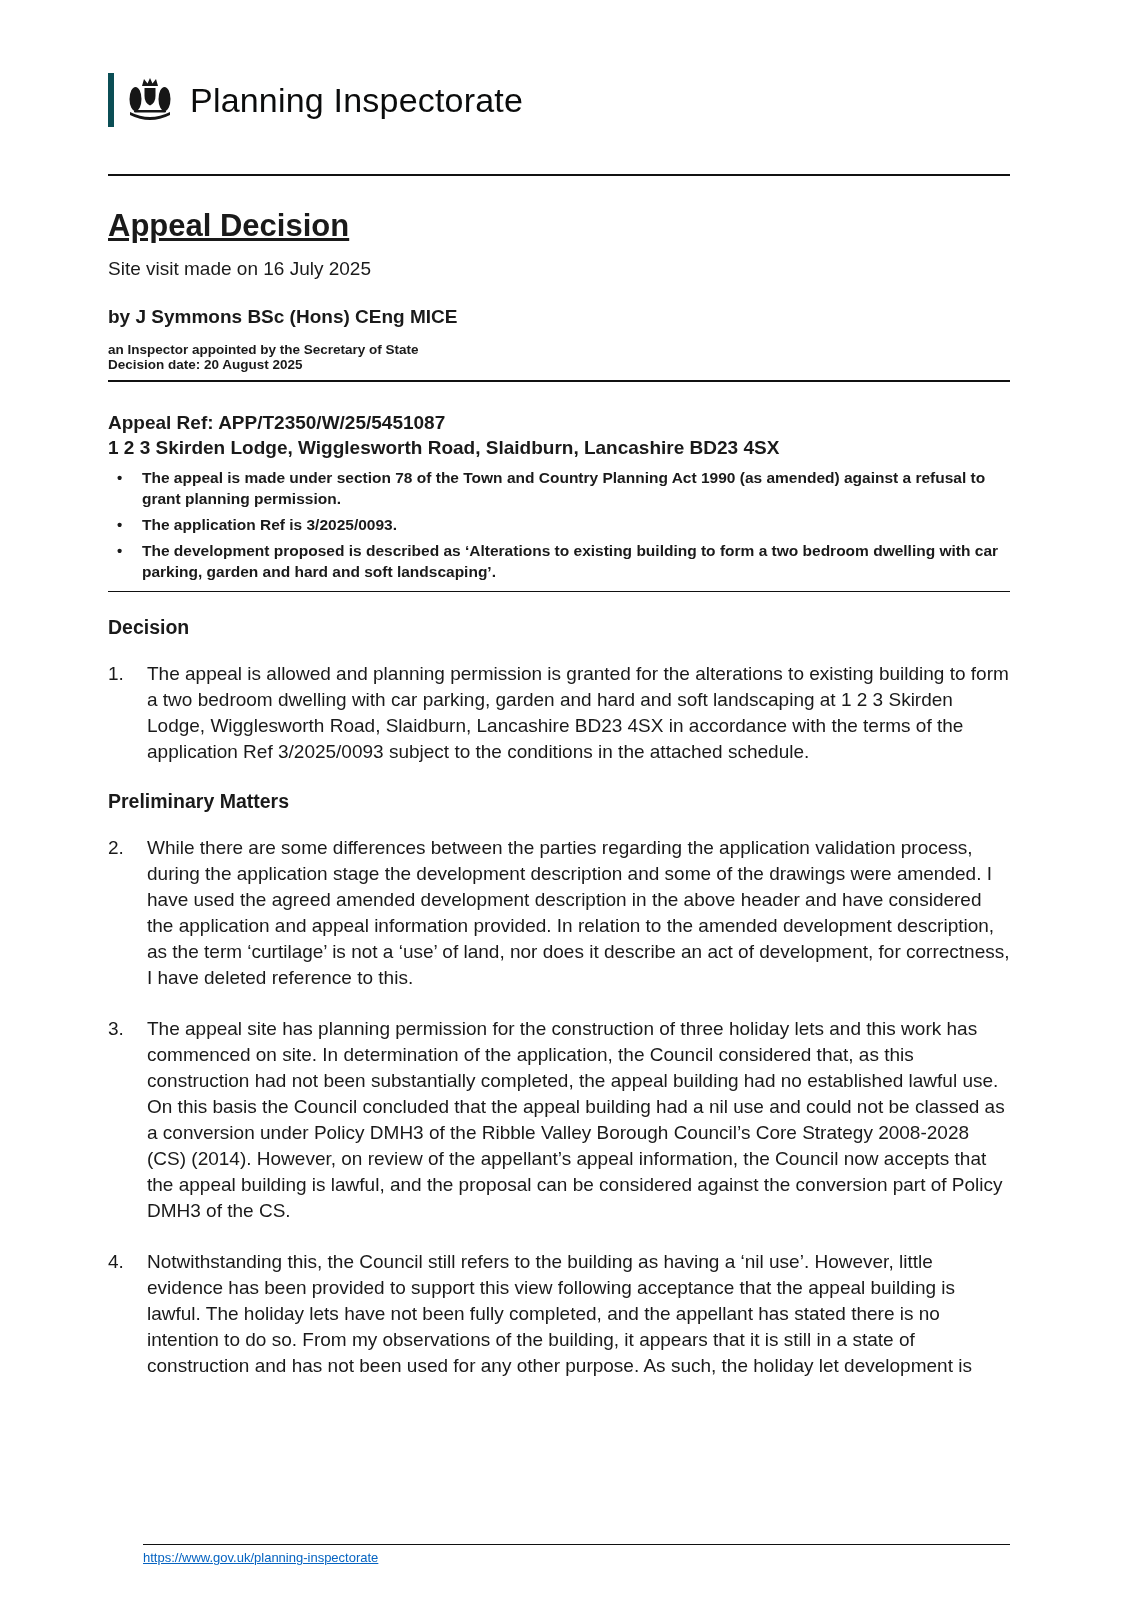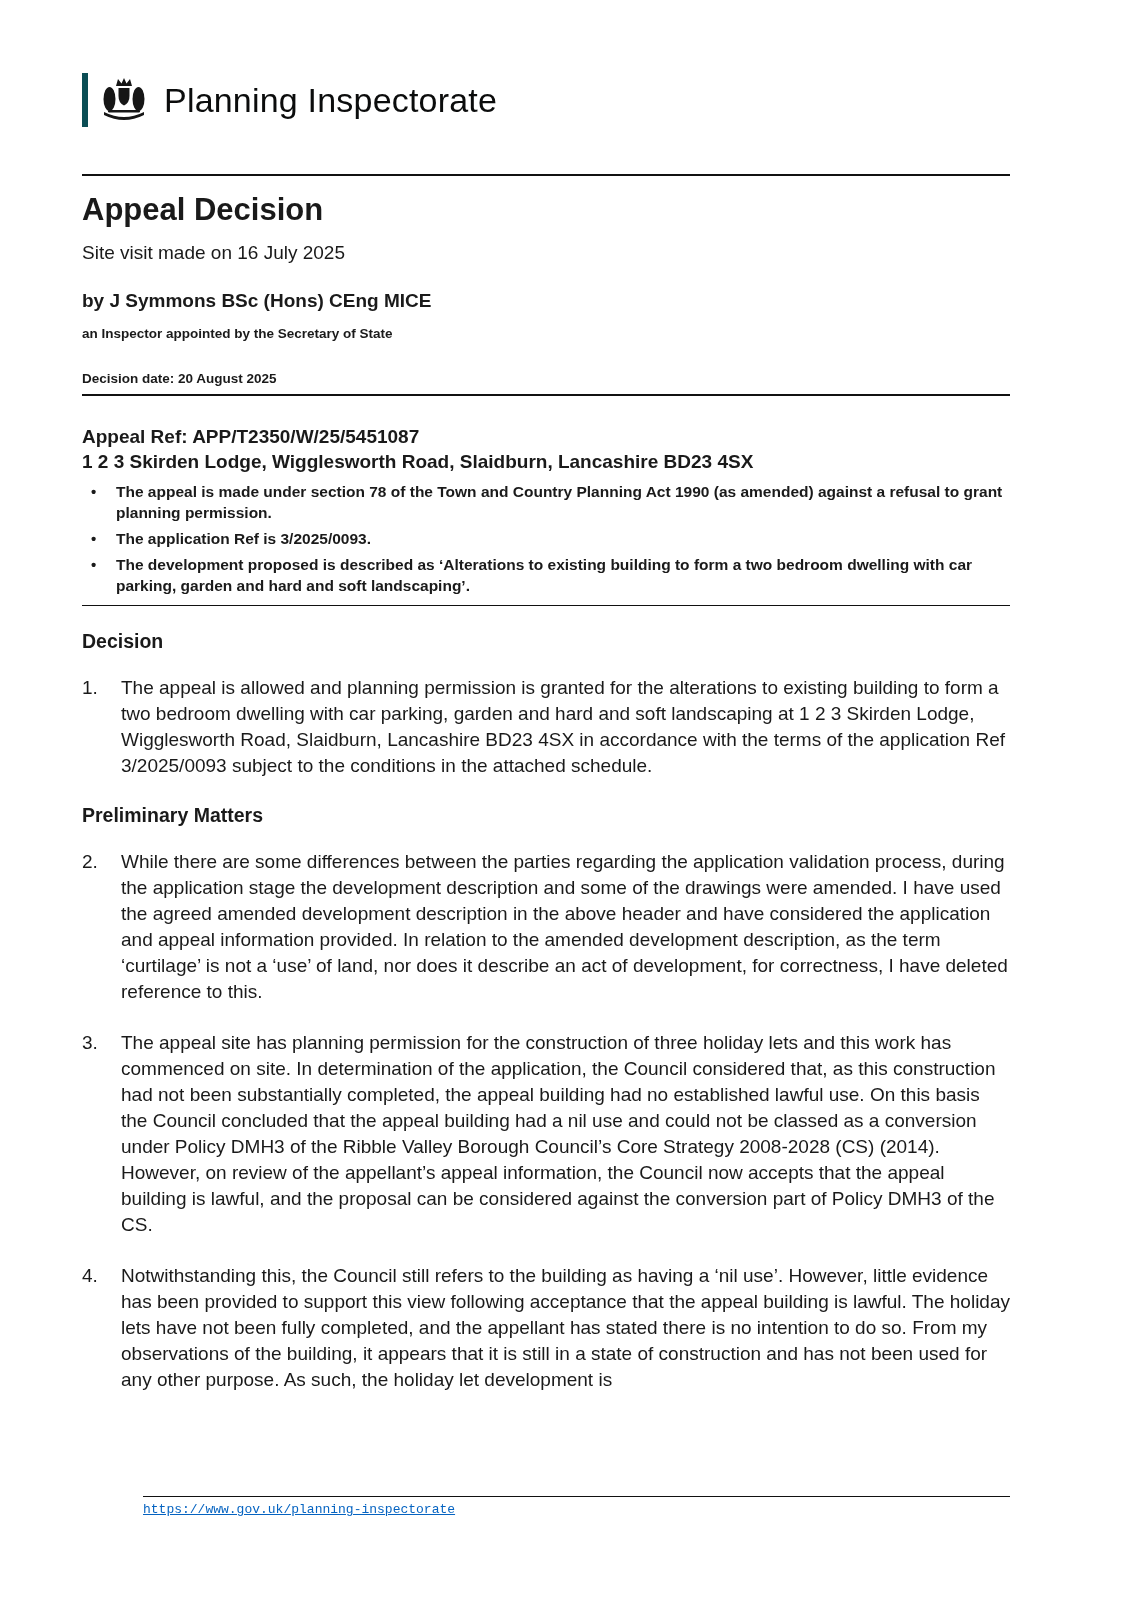--- a/index.html
+++ b/index.html
@@ -8,21 +8,21 @@
     width: 1132px;
     height: 1600px;
     position: relative;
     font-family: "Liberation Sans", sans-serif;
     color: #1a1a1a;
   }
   .page {
     position: relative;
     width: 1132px;
     height: 1600px;
-    padding: 72px 122px 0 82px;
+    padding: 72px 122px 0 108px;
   }
 
   
   .logo-row {
     display: flex;
     align-items: center;
     height: 56px;
     margin-bottom: 46px;
   }
   .logo-bar {
@@ -44,26 +44,27 @@
     white-space: nowrap;
   }
 
   .rule { border: 0; border-top: 2px solid #111; }
   .rule-thin { border: 0; border-top: 1px solid #111; }
 
   
   .doc-title {
     font-size: 31px;
     font-weight: bold;
-    margin-top: 16px;
+    margin-top: 32px;
     margin-bottom: 14px;
+    text-decoration: underline;
   }
   .site-visit { font-size: 19px; margin-bottom: 26px; }
   .author { font-size: 19px; font-weight: bold; margin-bottom: 14px; }
-  .inspector-note { font-size: 13.5px; font-weight: bold; margin-bottom: 30px; }
+  .inspector-note { font-size: 13.5px; font-weight: bold; margin-bottom: 0; }
   .decision-date { font-size: 13.5px; font-weight: bold; margin-bottom: 8px; }
   .date-rule { margin-bottom: 28px; }
 
   
   .appeal-ref, .appeal-address {
     font-size: 19px;
     font-weight: bold;
     line-height: 1.32;
   }
   .appeal-address { margin-bottom: 8px; }
@@ -96,22 +97,21 @@
     margin-bottom: 25px;
   }
   .para .num { flex: 0 0 39px; }
   .para .ptext { flex: 1; }
 
   
   .footer {
     position: absolute;
     left: 143px;
     right: 122px;
-    top: 1496px;
-    font-family: Liberation Mono, monospace;
+    top: 1544px;
   }
   .footer .rule-thin { margin-bottom: 3px; }
   .footer-link {
     font-size: 13px;
     color: #0563c1;
     text-decoration: underline;
     cursor: pointer;
   }
 </style>
 </head>

